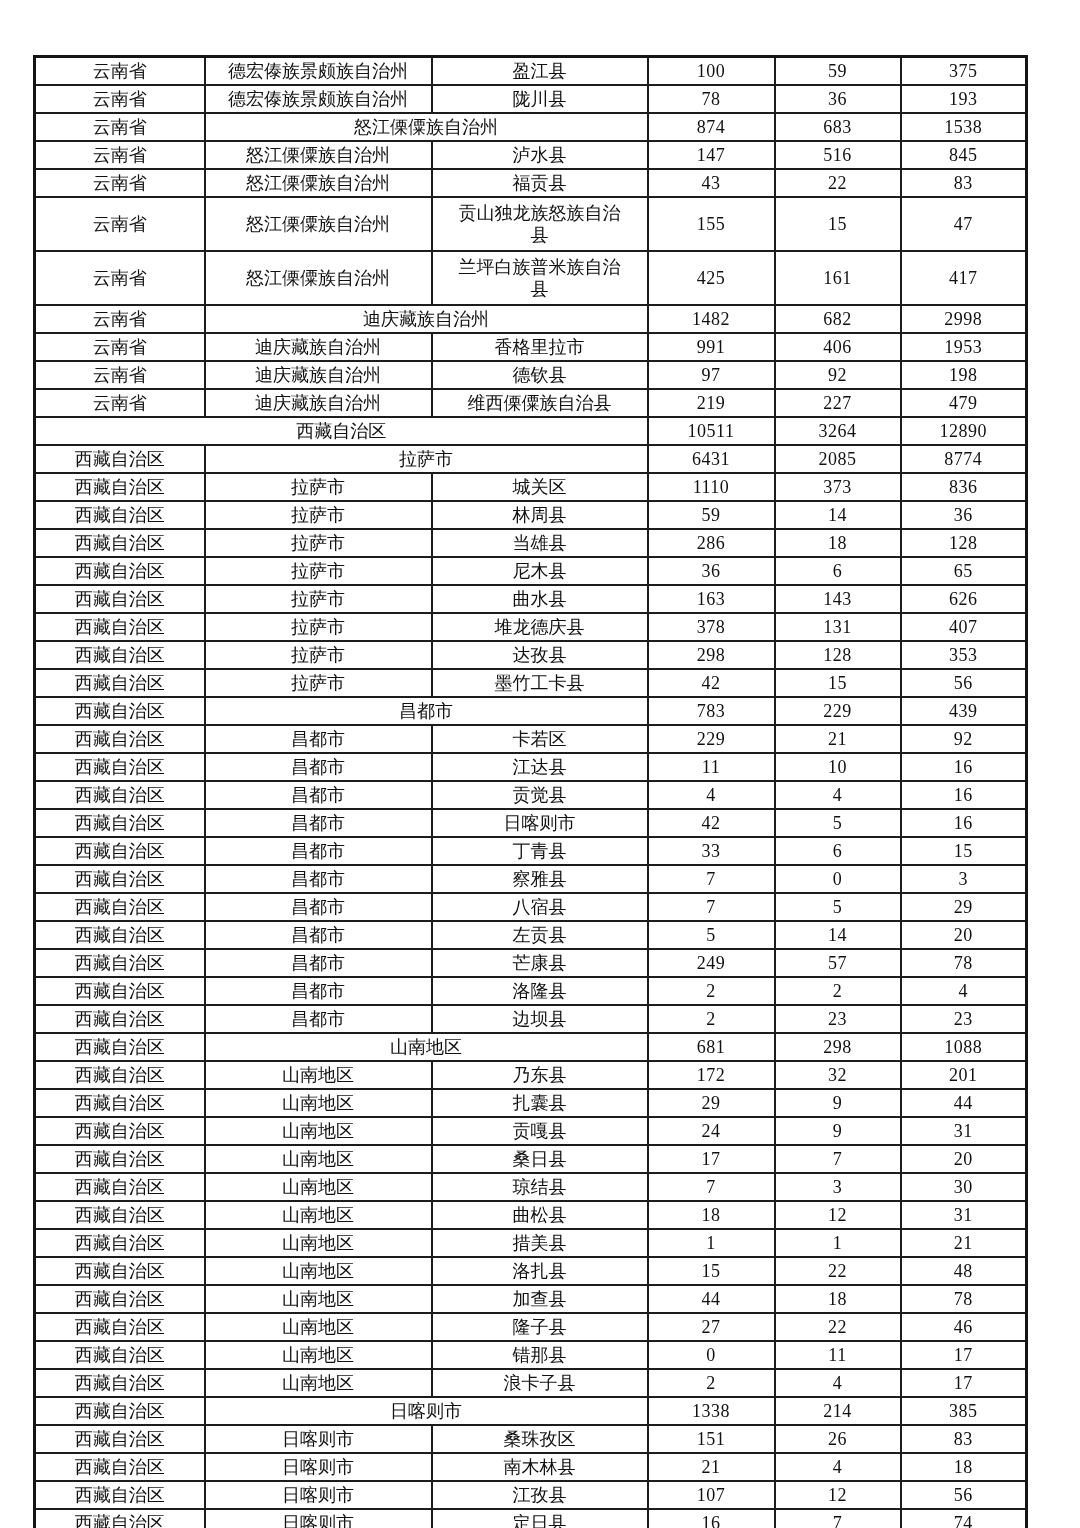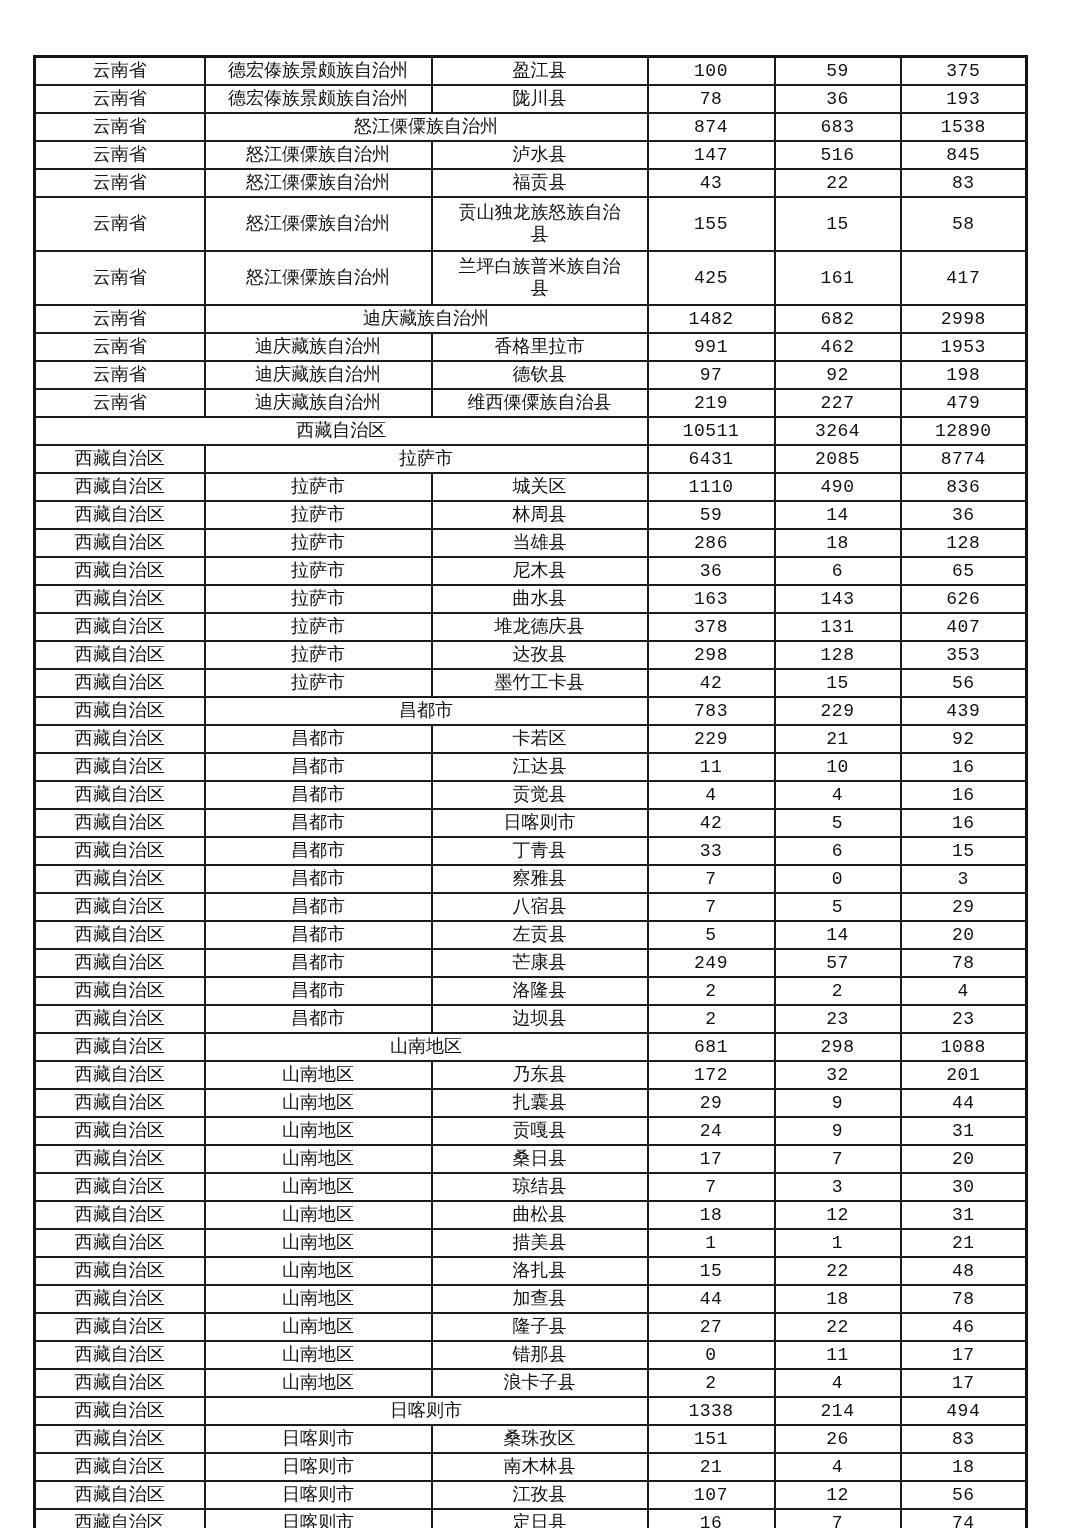--- a/index.html
+++ b/index.html
@@ -5,21 +5,21 @@
   html, body {
     margin: 0;
     padding: 0;
     background: #ffffff;
   }
   .page {
     position: relative;
     width: 1080px;
     height: 1528px;
     background: #ffffff;
-    font-family: Liberation Mono, monospace;
+    font-family: Liberation Serif, serif;
     color: #111111;
   }
   table.stats {
     position: absolute;
     left: 33px;
     top: 55px;
     width: 992px;
     border-collapse: collapse;
     table-layout: fixed;
     border: 3px solid #151515;
@@ -96,21 +96,21 @@
           <td class="num">22</td>
           <td class="num">83</td>
         </tr>
         <tr class="tall">
           <td>云南省</td>
           <td>怒江傈僳族自治州</td>
           <td>贡山独龙族怒族自治
 县</td>
           <td class="num">155</td>
           <td class="num">15</td>
-          <td class="num">58</td>
+          <td class="num">47</td>
         </tr>
         <tr class="tall">
           <td>云南省</td>
           <td>怒江傈僳族自治州</td>
           <td>兰坪白族普米族自治
 县</td>
           <td class="num">425</td>
           <td class="num">161</td>
           <td class="num">417</td>
         </tr>
@@ -119,21 +119,21 @@
           <td colspan="2">迪庆藏族自治州</td>
           <td class="num">1482</td>
           <td class="num">682</td>
           <td class="num">2998</td>
         </tr>
         <tr>
           <td>云南省</td>
           <td>迪庆藏族自治州</td>
           <td>香格里拉市</td>
           <td class="num">991</td>
-          <td class="num">462</td>
+          <td class="num">406</td>
           <td class="num">1953</td>
         </tr>
         <tr>
           <td>云南省</td>
           <td>迪庆藏族自治州</td>
           <td>德钦县</td>
           <td class="num">97</td>
           <td class="num">92</td>
           <td class="num">198</td>
         </tr>
@@ -156,21 +156,21 @@
           <td colspan="2">拉萨市</td>
           <td class="num">6431</td>
           <td class="num">2085</td>
           <td class="num">8774</td>
         </tr>
         <tr>
           <td>西藏自治区</td>
           <td>拉萨市</td>
           <td>城关区</td>
           <td class="num">1110</td>
-          <td class="num">490</td>
+          <td class="num">373</td>
           <td class="num">836</td>
         </tr>
         <tr>
           <td>西藏自治区</td>
           <td>拉萨市</td>
           <td>林周县</td>
           <td class="num">59</td>
           <td class="num">14</td>
           <td class="num">36</td>
         </tr>
@@ -418,21 +418,21 @@
           <td>浪卡子县</td>
           <td class="num">2</td>
           <td class="num">4</td>
           <td class="num">17</td>
         </tr>
         <tr>
           <td>西藏自治区</td>
           <td colspan="2">日喀则市</td>
           <td class="num">1338</td>
           <td class="num">214</td>
-          <td class="num">494</td>
+          <td class="num">385</td>
         </tr>
         <tr>
           <td>西藏自治区</td>
           <td>日喀则市</td>
           <td>桑珠孜区</td>
           <td class="num">151</td>
           <td class="num">26</td>
           <td class="num">83</td>
         </tr>
         <tr>

